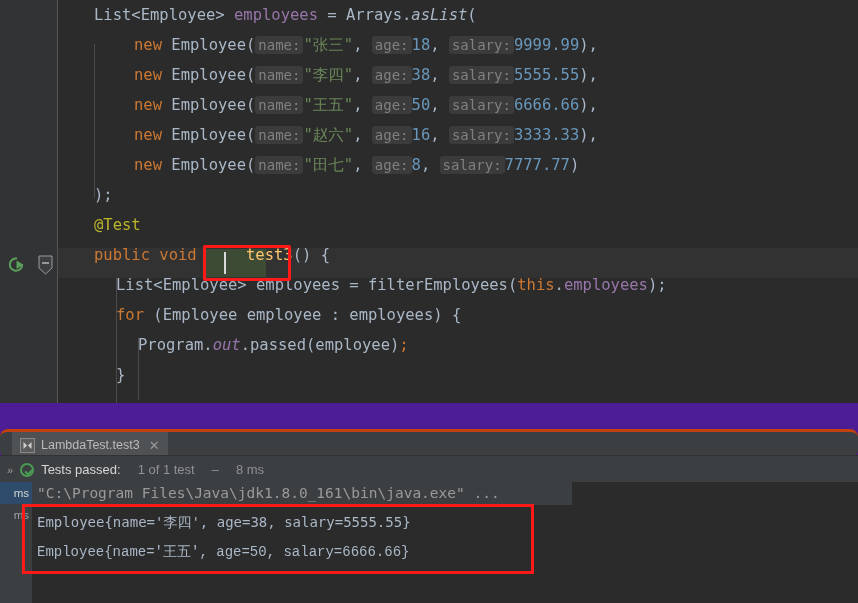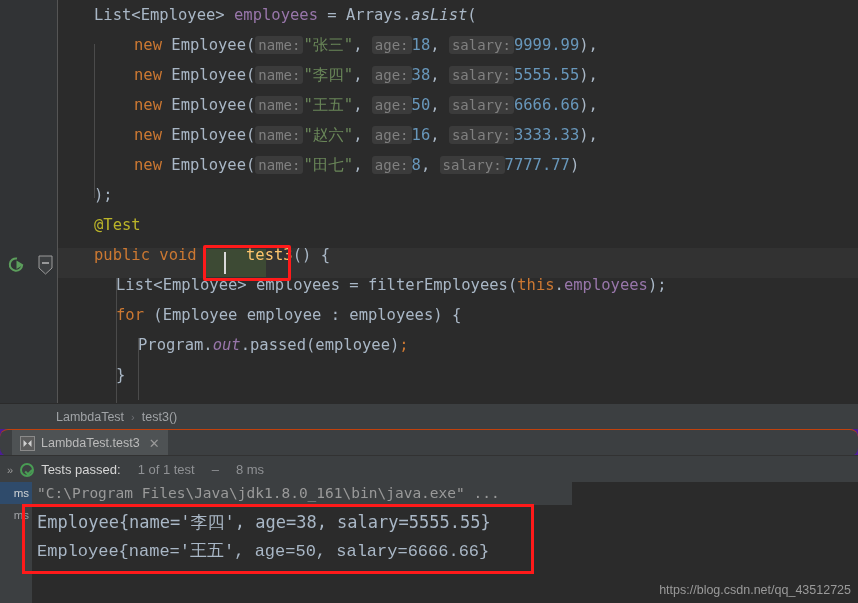--- a/index.html
+++ b/index.html
@@ -58,21 +58,21 @@
     position:absolute;left:0;top:403px;width:858px;height:26px;
     background:#3c3f41;border-top:1px solid #2b2b2b;
     font-family:"Liberation Sans",sans-serif;font-size:12.5px;color:#a0a3a6;
     display:flex;align-items:center;padding-left:56px;box-sizing:border-box;
   }
   .bc-sep{color:#6e7175;margin:0 7px;font-size:11px;}
 
   
   .tabbar{
     position:absolute;left:0;top:429px;width:858px;height:26px;
-    background:#3c3f41;border-top:1px solid #c2410c;border-radius:8px;
+    background:#3c3f41;border-top:3px solid #c2410c;border-radius:8px;
   }
   .tab{
     position:absolute;left:12px;top:0;height:26px;
     background:#4e5254;display:flex;align-items:center;
     padding:0 8px 0 8px;box-sizing:border-box;
     font-family:"Liberation Sans",sans-serif;font-size:12.5px;color:#bbbbbb;
   }
   .tab-ico{width:13px;height:13px;background:#5c5c5c;border:1px solid #8a8a8a;
     margin-right:6px;display:flex;align-items:center;justify-content:center;}
   .tab-close{margin-left:9px;color:#999;font-size:13px;line-height:1;}
@@ -105,21 +105,21 @@
   .ms-sel{background:#2f4b6b;color:#cfd2d4;}
   .console{position:absolute;left:32px;top:0;right:0;height:121px;background:#2b2b2b;}
   .cmdline{
     position:absolute;left:0;top:0;height:23px;line-height:23px;
     background:#3c3f41;color:#9a9a9a;white-space:pre;
     font-family:"DejaVu Sans Mono",monospace;font-size:14.5px;
     padding-left:5px;box-sizing:border-box;
   }
   .outline{
     position:absolute;left:5px;height:30px;line-height:30px;white-space:pre;
-    font-family:"DejaVu Sans Mono",monospace;font-size:17px;color:#a9b7c6;
+    font-family:"DejaVu Sans Mono",monospace;font-size:14px;color:#a9b7c6;
   }
   .out-box{position:absolute;border:3px solid #ff1a1a;box-sizing:border-box;}
 
   .watermark{
     position:absolute;right:7px;bottom:6px;
     font-family:"Liberation Sans",sans-serif;font-size:12.5px;color:#9a9a9a;
   }
 </style>
 </head>
 <body>
@@ -168,25 +168,20 @@
           <div class="code-line" style="top: 270px; padding-left: 58px;"><span class="t-def">List&lt;Employee&gt; employees = filterEmployees(</span><span class="t-kw">this</span><span class="t-def">.</span><span class="t-fieldref">employees</span><span class="t-def">);</span></div>
           <div class="code-line" style="top: 300px; padding-left: 58px;"><span class="t-kw">for </span><span class="t-def">(Employee employee : employees) {</span></div>
           <div class="code-line" style="top: 330px; padding-left: 80px;"><span class="t-def">Program.</span><span class="t-static">out</span><span class="t-def">.passed(employee)</span><span class="t-kw">;</span></div>
           <div class="code-line" style="top: 360px; padding-left: 58px;"><span class="t-def">}</span></div>
         </div>
 
       <div class="red-box" style="left:145px;top:245px;width:88px;height:36px;border-width:3px;"></div>
     </div>
   </div>
 
-  <div class="breadcrumb">
-    <span>LambdaTest</span>
-    <span class="bc-sep">›</span>
-    <span>test3()</span>
-  </div>
 
   <div class="tabbar">
     <div class="tab">
       <span class="tab-ico">
         <svg width="9" height="9" viewBox="0 0 9 9">
           <polygon points="0.5,1 4,4.5 0.5,8" fill="#d0d0d0"></polygon>
           <polygon points="8.5,1 5,4.5 8.5,8" fill="#d0d0d0"></polygon>
         </svg>
       </span>
       <span>LambdaTest.test3</span>
@@ -210,14 +205,13 @@
     </div>
 
     <div class="console">
       <div class="cmdline" style="width:540px;">"C:\Program Files\Java\jdk1.8.0_161\bin\java.exe" ...</div>
       <div class="outline" style="top:25px;">Employee{name='李四', age=38, salary=5555.55}</div>
       <div class="outline" style="top:55px;font-family:Liberation Mono, monospace;">Employee{name='王五', age=50, salary=6666.66}</div>
       <div class="out-box" style="left:-10px;top:22px;width:512px;height:70px;"></div>
     </div>
   </div>
 
-  <div class="watermark">https://blog.csdn.net/qq_43512725</div>
 </div>
 
 </body></html>

